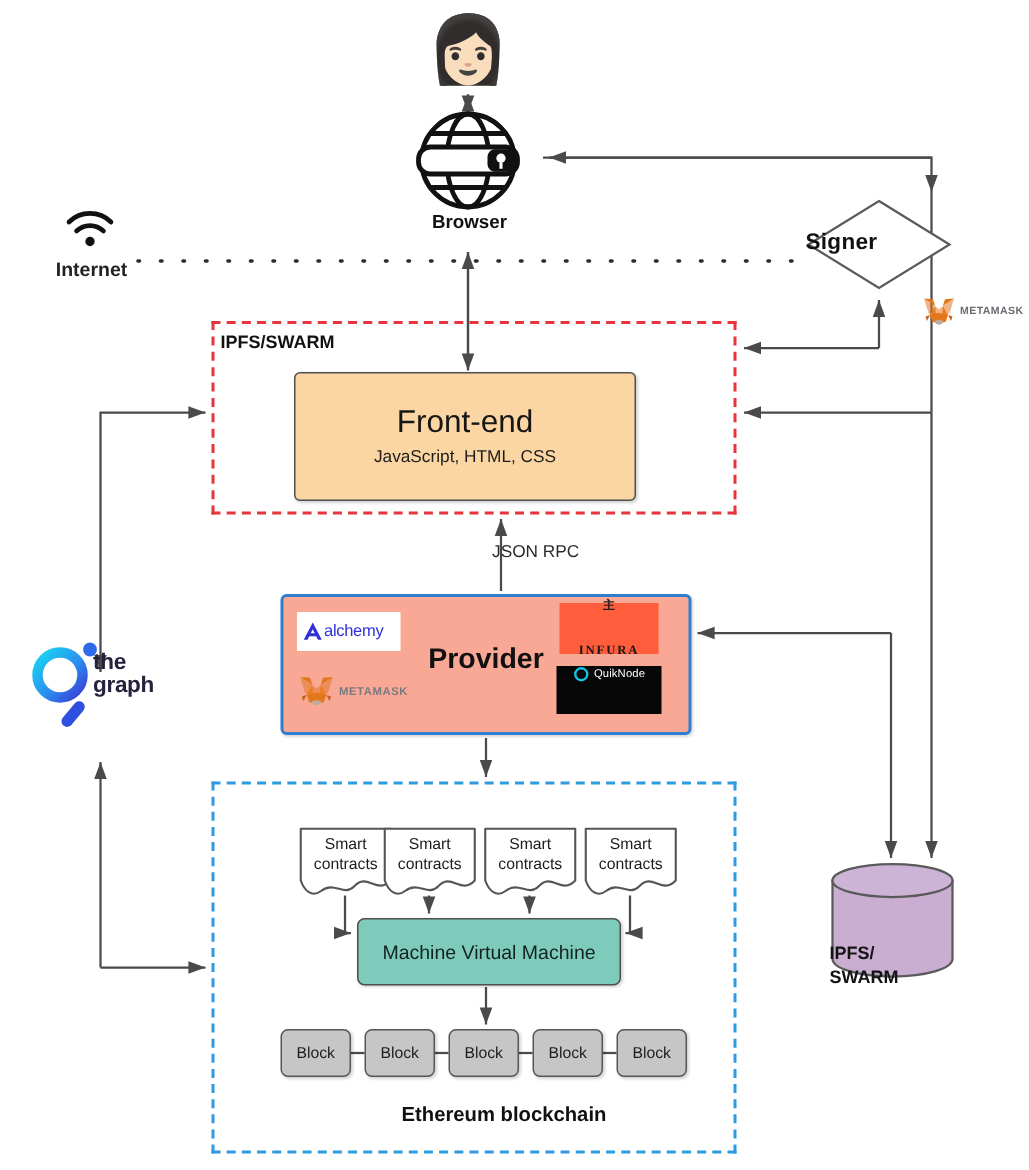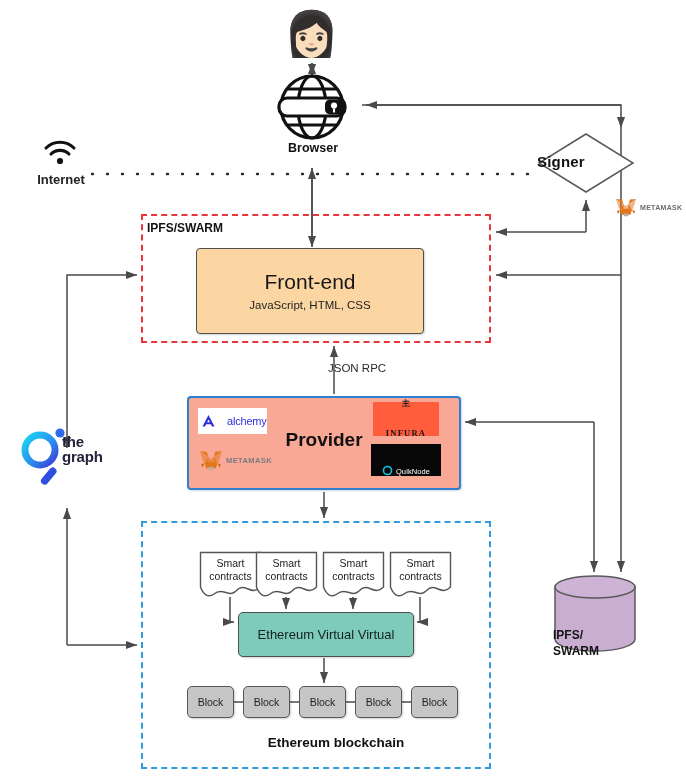--- a/index.html
+++ b/index.html
@@ -48,32 +48,32 @@
   #jsonrpc-label{left:328px;top:362px;font-size:11.5px;color:#2a2a2a;}
 
   
   #provider{left:187px;top:396px;width:274px;height:94px;background:#f8a894;
             border:2px solid #2f7fd0;border-radius:4px;
             box-shadow:1px 1px 2px rgba(0,0,0,.16);}
   #provider-title{left:187px;top:429px;width:274px;text-align:center;
                   font-size:19px;font-weight:bold;color:#111;}
   .logo{position:absolute;}
   #logo-alchemy{left:198px;top:408px;width:69px;height:26px;background:#fff;
-                display:flex;align-items:center;gap:11px;padding-left:3px;box-sizing:border-box;}
+                display:flex;align-items:center;gap:0;padding-left:3px;box-sizing:border-box;}
   #logo-alchemy .al-txt{font-size:11px;color:#2f2fd8;font-weight:500;letter-spacing:-.2px;}
   #logo-metamask{left:198px;top:448px;width:82px;height:24px;display:flex;
                  align-items:center;gap:2px;}
   #logo-metamask .mm-txt{font-size:7.5px;font-weight:bold;color:#7a7a80;letter-spacing:.4px;}
   #logo-infura{left:373px;top:402px;width:66px;height:34px;background:#ff5d3b;
                display:flex;flex-direction:column;align-items:center;justify-content:center;}
   #logo-infura .inf-glyph{font-size:8px;color:#1d1d1d;line-height:1;font-weight:bold;}
   #logo-infura .inf-txt{font-size:8.5px;font-weight:bold;color:#161616;
                         letter-spacing:1.2px;font-family:Liberation Serif, serif;margin-top:20px;text-align:right;}
   #logo-quiknode{left:371px;top:444px;width:70px;height:32px;background:#070707;
-                 display:flex;align-items:flex-end;justify-content:center;gap:3px;}
+                 display:flex;align-items:flex-start;justify-content:center;gap:3px;}
   #logo-quiknode .qn-txt{font-size:7.5px;color:#ffffff;letter-spacing:.1px;}
 
   
   #thegraph{left:16px;top:424px;width:118px;height:68px;}
   #thegraph-text{position:absolute;left:62px;top:434px;font-size:15px;font-weight:bold;
                  color:#24223c;line-height:1.0;letter-spacing:-.2px;}
 
   
   #eth-zone{left:141px;top:521px;width:350px;height:248px;
             border:2px dashed #2f9ae0;}
@@ -323,21 +323,21 @@
     <svg viewBox="0 0 63 46" width="63" height="46" xmlns="http://www.w3.org/2000/svg">
       <path d="M1.5,1.5 H61.5 V36 C52,46 46,30 37,40 C30,47 24,36 15,43 C9,47.5 4,43 1.5,36 Z" fill="#ffffff" stroke="#555" stroke-width="1.4" stroke-linejoin="round"></path>
     </svg>
     <div class="sc-label">
       <span>Smart</span><br>
       <span>contracts</span>
     </div>
   </div>
 
   <div class="node" id="evm">
-    <span class="evm-txt">Ethereum Virtual Virtual</span>
+    <span class="evm-txt">Machine Virtual Machine</span>
   </div>
 
   <div class="node blk" id="blk1">Block</div>
   <div class="node blk" id="blk2">Block</div>
   <div class="node blk" id="blk3">Block</div>
   <div class="node blk" id="blk4">Block</div>
   <div class="node blk" id="blk5">Block</div>
 
   <div class="node" id="eth-label">Ethereum blockchain</div>
 

